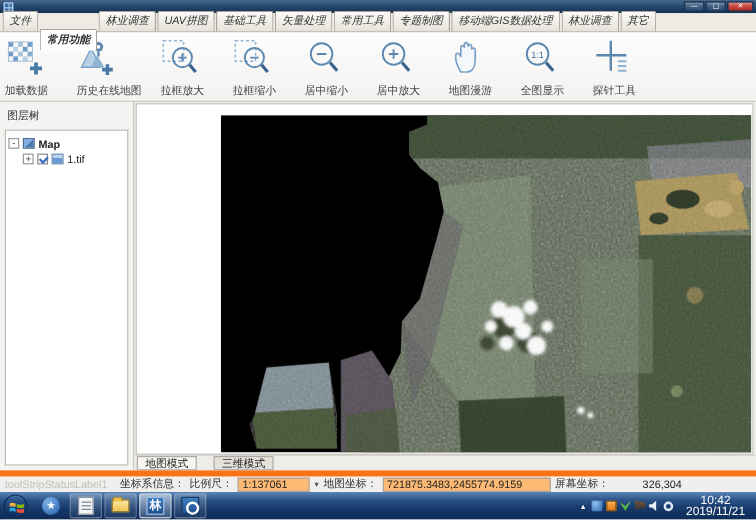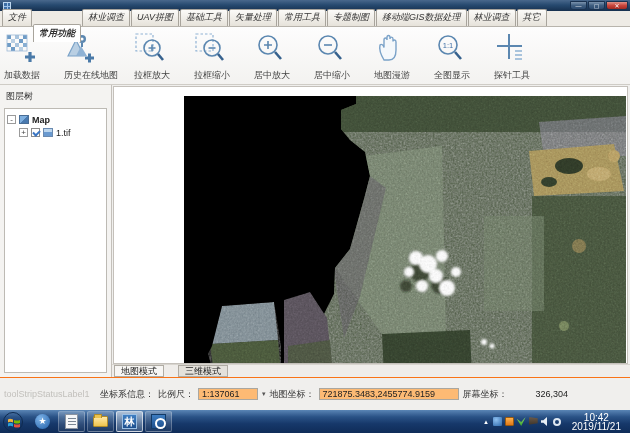--- a/index.html
+++ b/index.html
@@ -50,21 +50,21 @@
   .right-col { flex:1 1 auto; display:flex; flex-direction:column; min-width:0; }
   .map-canvas { flex:1 1 auto; margin:1px 2px 0 1px; background:#fff; border:1px solid #c4c0ba; position:relative; overflow:hidden; }
   .sat-block { position:absolute; left:70px; top:9px; width:442px; height:281px; }
 
   
   .mode-tabs { height:13px; flex:0 0 auto; background:#efedea; display:flex; align-items:center; padding-left:2px; border-top:1px solid #d8d5cf; }
   .mode-tab { padding:0 6px; height:12px; line-height:11px; border:1px solid #b0aca4; background:#e4e1db; margin-right:14px; white-space:nowrap; }
   .mode-tab.active { background:#f7f6f4; }
 
   
-  .statusbar { height:33px; flex:0 0 auto; background:#f0efed; border-top:1px solid #f97316; display:flex; align-items:center; gap:4px; padding:0 4px; white-space:nowrap; }
+  .statusbar { height:18px; flex:0 0 auto; background:#f0efed; border-top:5px solid #f97316; display:flex; align-items:center; gap:4px; padding:0 4px; white-space:nowrap; }
   .status-faint { color:#c2c0bc; width:92px; overflow:hidden; }
   .status-label { color:#333; }
   .status-box { background:#fdba74; border:1px solid #aaa7a0; height:12px; line-height:11px; padding:0 3px; color:#222; }
   .scale-box { width:60px; }
   .coord-box { width:140px; }
   .dd-arrow { color:#555; font-size:7px; }
   .screen-val { margin-left:24px; }
 
   
   .taskbar { height:23px; flex:0 0 auto; background:linear-gradient(180deg,#5a85b5 0%,#2a5286 30%,#16386a 60%,#0f2c58 100%); display:flex; align-items:center; padding:0 3px; }
@@ -184,36 +184,36 @@
           <path d="M24 22 L29 28" stroke="#37628e" stroke-width="2.6"></path>
         </svg>
       </span>
       <span class="tool-label">拉框缩小</span>
     </div>
 
     <div class="tool-btn">
       <span>
         <svg viewBox="0 0 32 32">
           <circle cx="14" cy="13" r="9" fill="#fff" class="ico-stroke"></circle>
+          <path d="M10 13 h8" class="ico-stroke"></path>
+          <path d="M21 20 L27 27" stroke="#37628e" stroke-width="2.6"></path>
+        </svg>
+      </span>
+      <span class="tool-label">居中缩小</span>
+    </div>
+
+    <div class="tool-btn">
+      <span>
+        <svg viewBox="0 0 32 32">
+          <circle cx="14" cy="13" r="9" fill="#fff" class="ico-stroke"></circle>
           <path d="M10 13 h8 M14 9 v8" class="ico-stroke"></path>
           <path d="M21 20 L27 27" stroke="#37628e" stroke-width="2.6"></path>
         </svg>
       </span>
       <span class="tool-label">居中放大</span>
-    </div>
-
-    <div class="tool-btn">
-      <span>
-        <svg viewBox="0 0 32 32">
-          <circle cx="14" cy="13" r="9" fill="#fff" class="ico-stroke"></circle>
-          <path d="M10 13 h8" class="ico-stroke"></path>
-          <path d="M21 20 L27 27" stroke="#37628e" stroke-width="2.6"></path>
-        </svg>
-      </span>
-      <span class="tool-label">居中缩小</span>
     </div>
 
     <div class="tool-btn">
       <span>
         <svg viewBox="0 0 32 32">
           <path d="M10 28 C7 23 5 17 6 13 C7.5 11.5 9.5 13 10 15.5 L10 8 C10 5.3 13 5.3 13 8 L13 5.5 C13 2.8 16 2.8 16 5.5 L16 7 C16 4.5 19 4.5 19 7 L19 9.5 C19 7.5 22 7.5 22 10 L22 18 C22 24 19.5 28 15 28 Z" fill="#f4f8fb" stroke="#7aa2c8" stroke-width="1.4"></path>
         </svg>
       </span>
       <span class="tool-label">地图漫游</span>
     </div>

